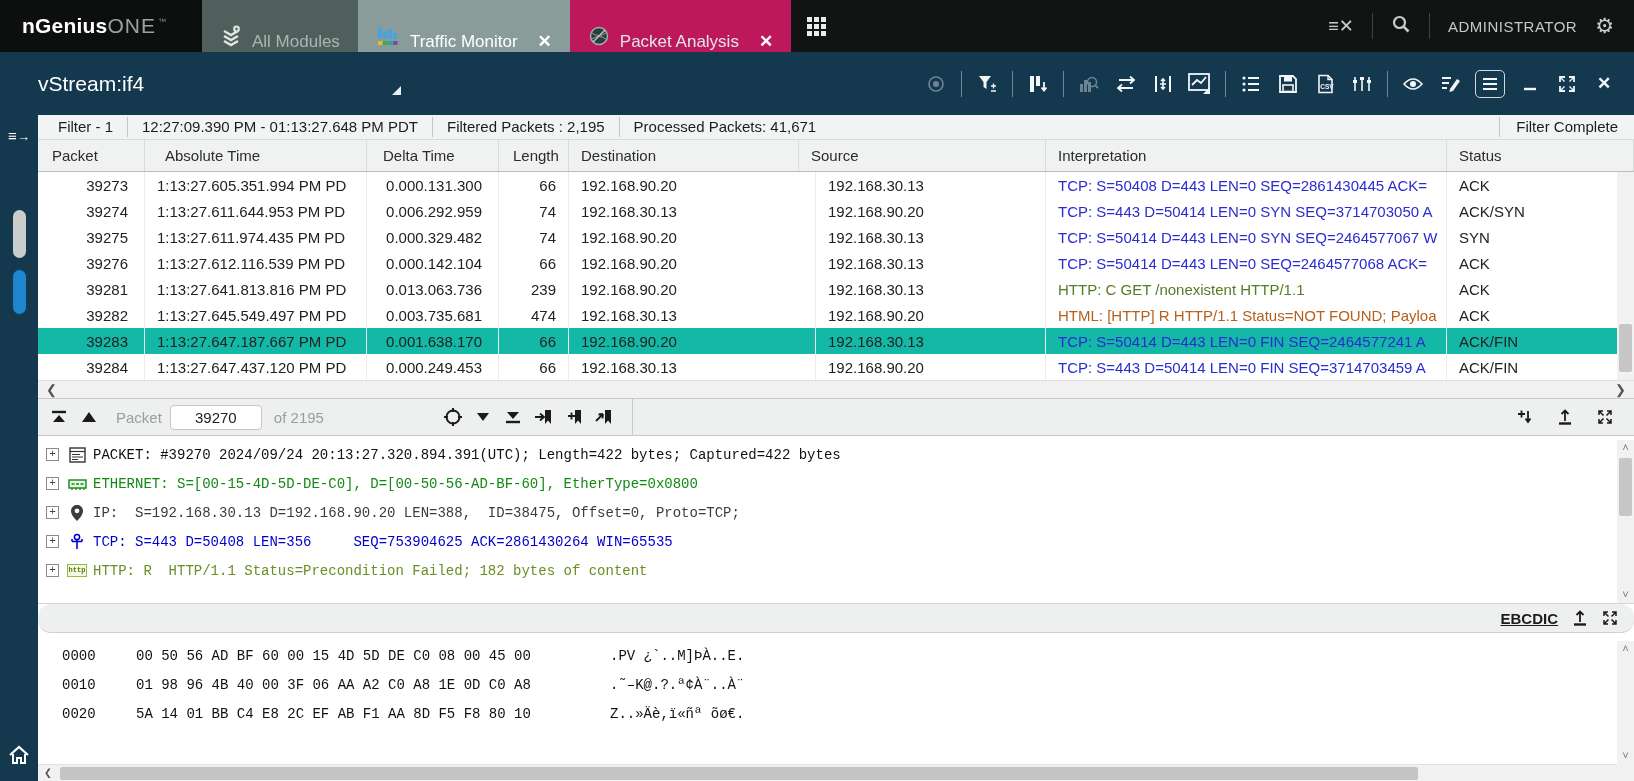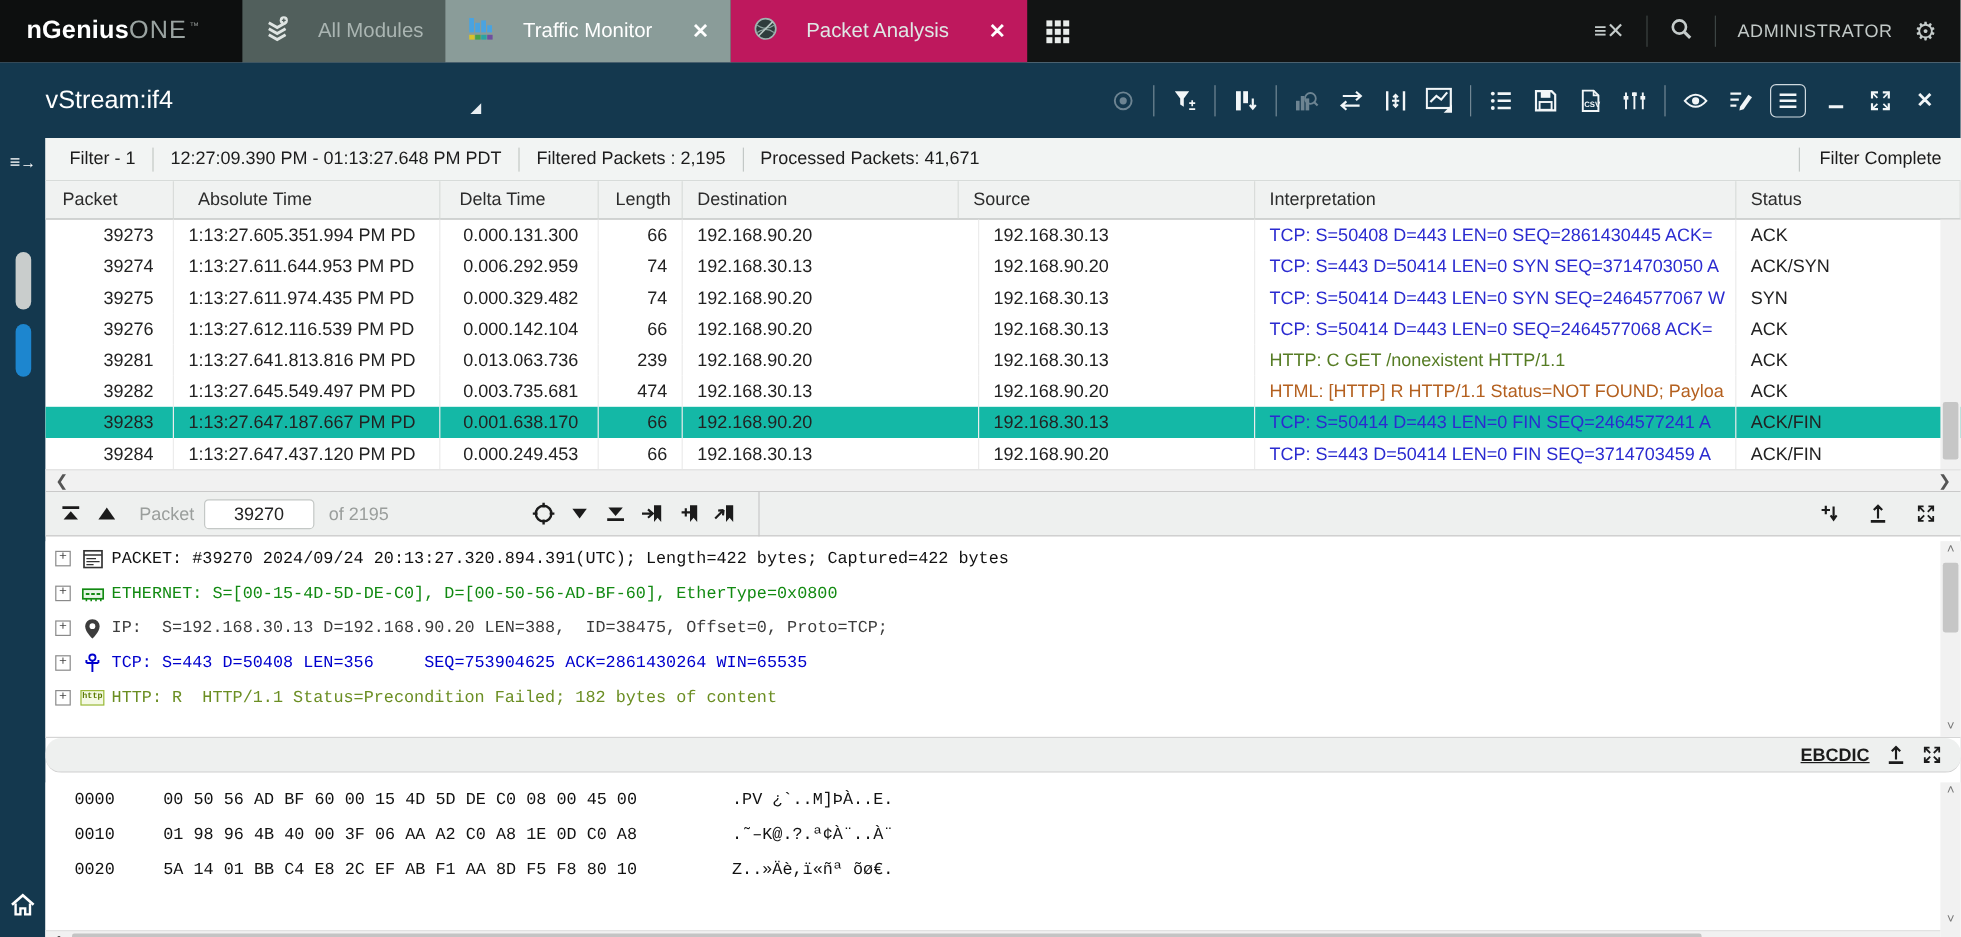--- a/index.html
+++ b/index.html
@@ -6,21 +6,21 @@
   html,body { background:#9aa5a3; }
   body { font-family:"Liberation Sans", sans-serif; }
   #app { position:relative; width:1634px; height:781px; background:#fff; overflow:hidden; }
 
   
   .topbar { position:absolute; left:0; top:0; width:100%; height:52px; background:#121414; display:flex; align-items:stretch; }
   .logo { width:202px; display:flex; align-items:center; padding-left:22px; background:#0d0f0f; }
   .logo .brand { color:#fff; font-size:21px; font-weight:bold; letter-spacing:.2px; }
   .logo .suffix { color:#9aa3a1; font-size:21px; font-weight:300; letter-spacing:1px; }
   .logo .tm { color:#8a8f8e; font-size:8px; margin-left:2px; margin-top:-10px; }
-  .tab { display:flex; align-items:center; gap:23px; padding:0 18px; font-size:17px; color:#b9c4c1; cursor:pointer; }
+  .tab { display:flex; align-items:flex-end; gap:10px; padding:0 18px; font-size:17px; color:#b9c4c1; cursor:pointer; }
   .tab.modules { background:#515f5c; color:#aab5b2; }
   .tab.active { background:#8a9c99; color:#fff; }
   .tab.packet { background:#be185d; color:#dfe7e5; }
   .tab .close { font-weight:bold; color:#fff; font-size:17px; margin-left:10px; }
   .appgrid { display:flex; align-items:center; padding:0 16px; }
   .gridicon { display:grid; grid-template-columns:repeat(3,5px); grid-template-rows:repeat(3,5px); gap:2px; }
   .gridicon i { background:#e8ecea; }
   .topbar .spacer { flex:1; }
   .topbar-right { display:flex; align-items:center; gap:18px; padding-right:20px; color:#c5cccb; }
   .tb-ic { font-size:18px; color:#c5cccb; cursor:pointer; }
@@ -43,21 +43,21 @@
   .sidebar { position:absolute; left:0; top:115px; width:38px; bottom:0; background:#14384e; }
   .sb-expand { color:#fff; font-size:15px; text-align:center; margin-top:12px; cursor:pointer; font-weight:bold; }
   .pill { width:13px; border-radius:7px; margin:0 auto; }
   .pill.gray { height:48px; background:#c9cdcc; margin-top:66px; }
   .pill.blue { height:44px; background:#1d86cf; margin-top:12px; }
   .home { position:absolute; bottom:12px; left:0; width:38px; text-align:center; color:#fff; cursor:pointer; }
 
   
   .content { position:absolute; left:38px; top:115px; right:0; bottom:0; background:#fff; }
 
-  .filterbar { height:36px; background:#f2f4f3; border-bottom:1px solid #d7dbd9; display:flex; align-items:center; font-size:15px; color:#1c1c1c; }
+  .filterbar { height:25px; background:#f2f4f3; border-bottom:1px solid #d7dbd9; display:flex; align-items:center; font-size:15px; color:#1c1c1c; }
   .filterbar .seg { padding:0 14px; border-right:1px solid #c3c8c6; height:20px; line-height:20px; }
   .filterbar .seg:first-child { padding-left:20px; }
   .filterbar .seg.nr { border-right:none; }
   .filterbar .fspacer { flex:1; }
   .filterbar .fstatus { border-left:1px solid #c3c8c6; padding:0 16px; height:20px; line-height:20px; }
 
   
   .thead { height:32px; background:#f0f2f1; border-bottom:1px solid #b9bdbb; display:flex; font-size:15px; color:#2c2c2c; align-items:center; }
   .thead .hc { border-right:1px solid #d9dcda; height:100%; display:flex; align-items:center; padding-left:12px; }
   .tbody { position:relative; height:208px;border-radius:29px; }

